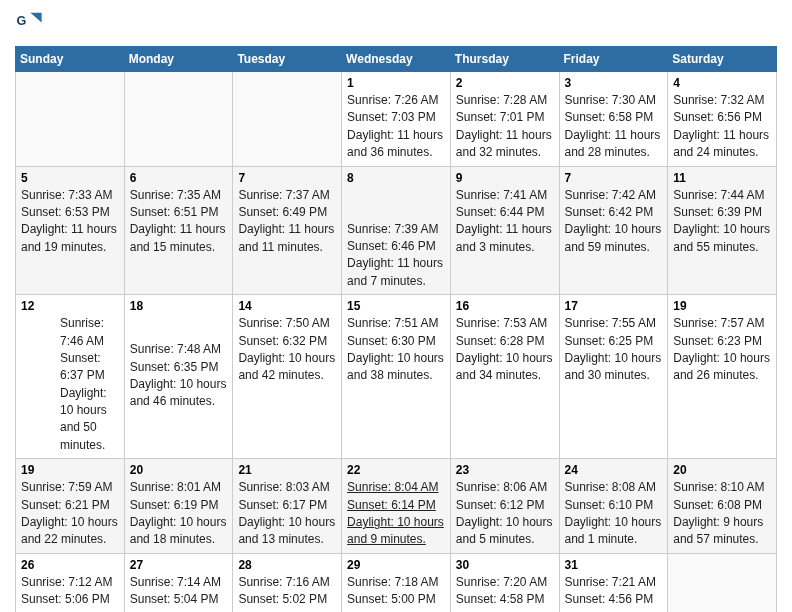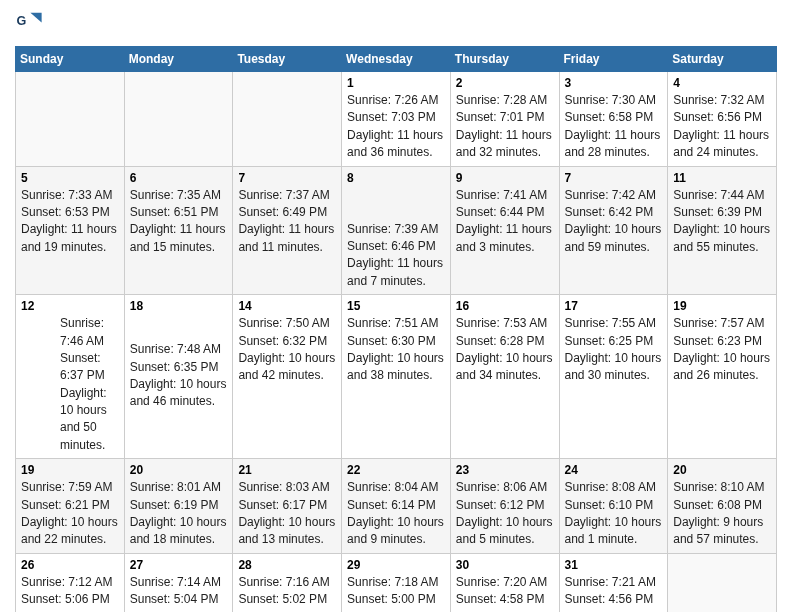--- a/index.html
+++ b/index.html
@@ -278,21 +278,21 @@
           </td>
           <td>
             <span class="day-num">21</span>
             <div class="day-info" style="white-space: pre-line;">Sunrise: 8:03 AM
 Sunset: 6:17 PM
 Daylight: 10 hours
 and 13 minutes.</div>
           </td>
           <td>
             <span class="day-num">22</span>
-            <div class="day-info" style="white-space: pre-line;">Sunrise: 8:04 AM
+            <div class="day-info" style="white-space: pre-line; text-decoration: underline;">Sunrise: 8:04 AM
 Sunset: 6:14 PM
 Daylight: 10 hours
 and 9 minutes.</div>
           </td>
           <td>
             <span class="day-num">23</span>
             <div class="day-info" style="white-space: pre-line;">Sunrise: 8:06 AM
 Sunset: 6:12 PM
 Daylight: 10 hours
 and 5 minutes.</div>

